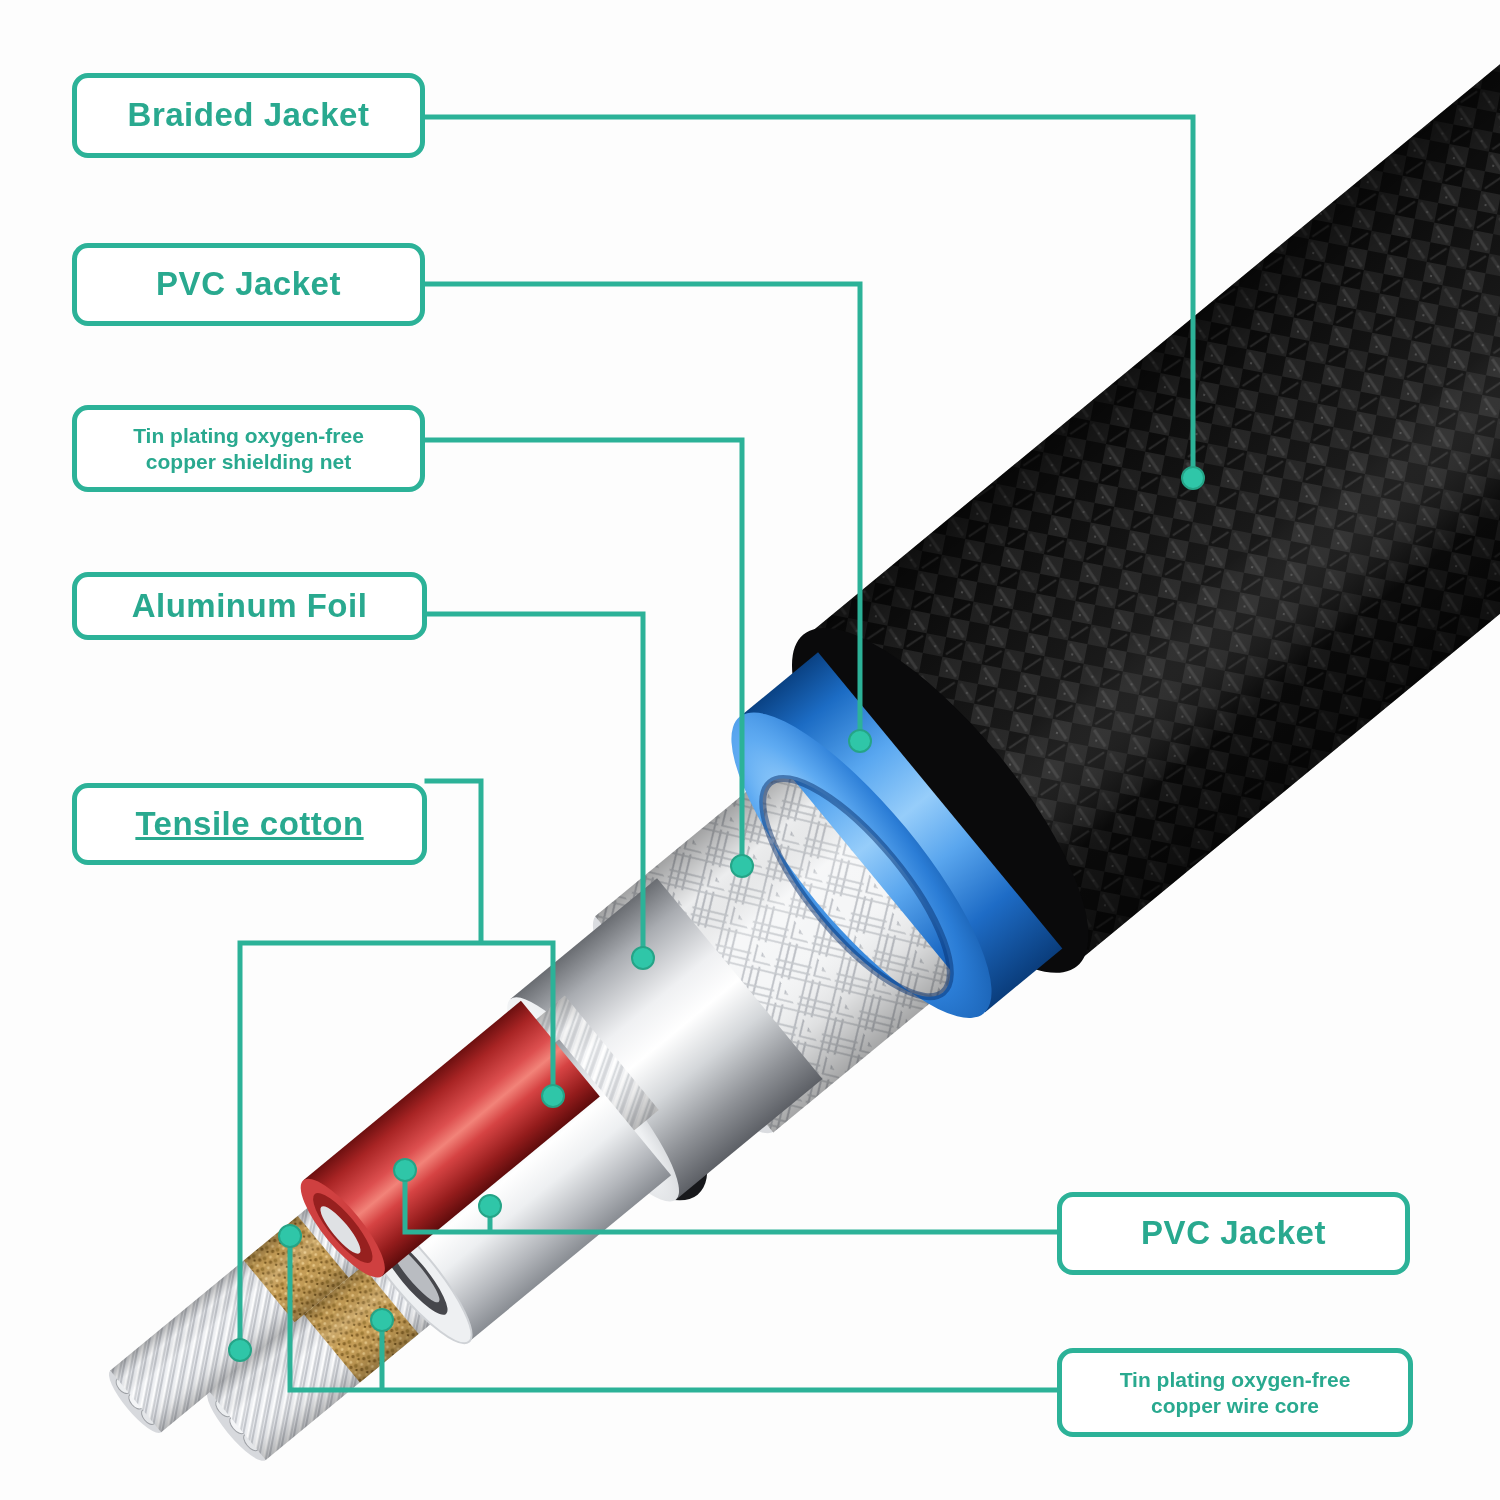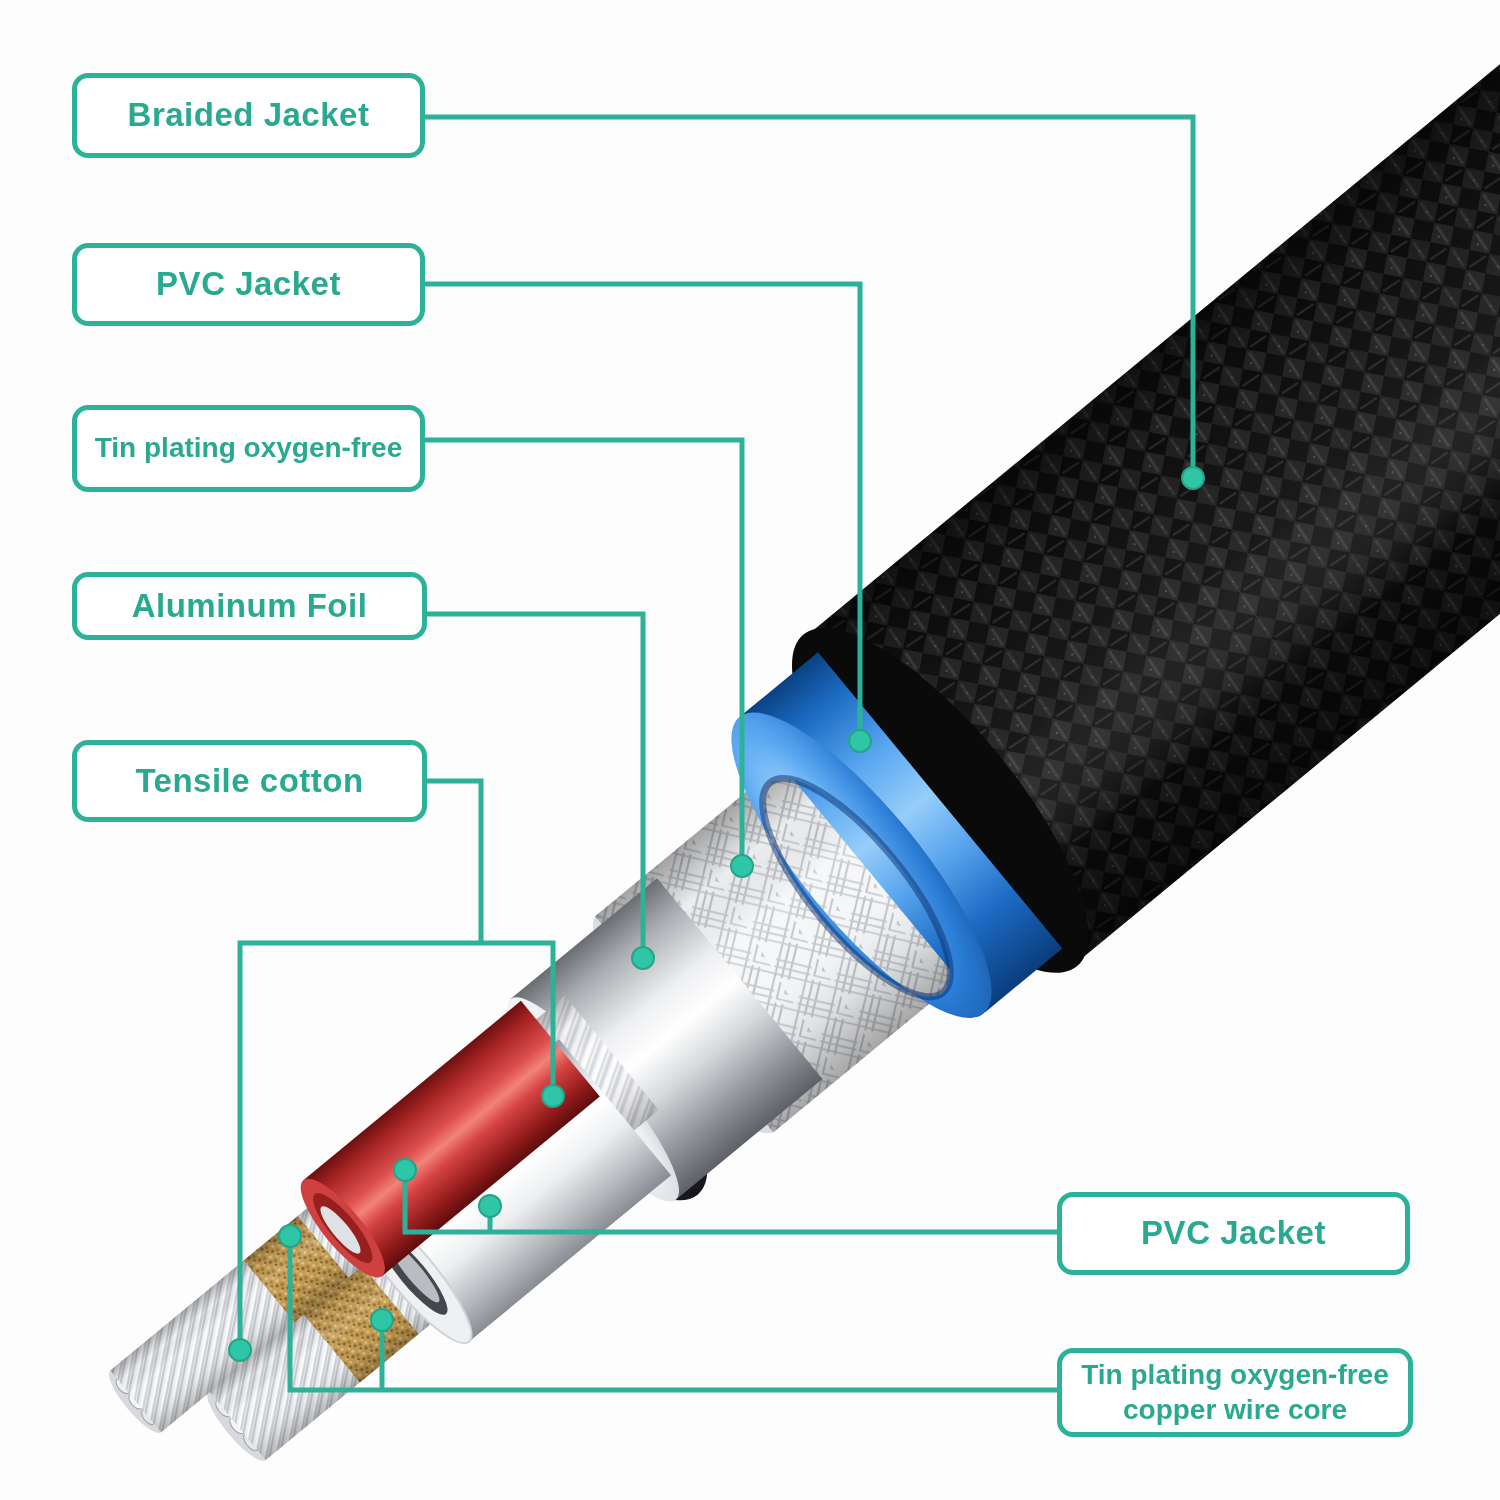--- a/index.html
+++ b/index.html
@@ -3,27 +3,27 @@
 <meta charset="utf-8">
 <style>
   html,body{margin:0;padding:0;background:#ffffff;}
   #stage{position:relative;width:1500px;height:1500px;background:#fdfdfd;overflow:hidden;
          font-family:"Liberation Sans", sans-serif;}
   #cable-svg{position:absolute;left:0;top:0;}
   .callout{position:absolute;box-sizing:border-box;border:5px solid #2cb298;border-radius:16px;
            background:#ffffff;display:flex;flex-direction:column;align-items:center;justify-content:center;
            color:#29a98f;font-weight:bold;text-align:right;line-height:1.22;}
   .fs-lg{font-size:33px;letter-spacing:0.5px;}
-  .fs-sm{font-size:28px;letter-spacing:0px;}
+  .fs-sm{font-size:21px;letter-spacing:0px;}
   
   #co-braided  {left:72px;  top:73px;   width:353px; height:85px;}
   #co-pvc-l    {left:72px;  top:243px;  width:353px; height:83px;}
   #co-shield   {left:72px;  top:405px;  width:353px; height:87px;}
   #co-foil     {left:72px;  top:572px;  width:355px; height:68px;}
-  #co-cotton   {left:72px;  top:740px;  width:355px; height:82px;}
+  #co-cotton   {left:72px;  top:783px;  width:355px; height:82px;text-decoration:underline;}
   
   #co-pvc-r    {left:1057px;top:1192px; width:353px; height:83px;}
   #co-core     {left:1057px;top:1348px; width:356px; height:89px;}
 </style>
 </head>
 <body>
 
 <div id="stage">
 
   <svg id="cable-svg" width="1500" height="1500" viewBox="0 0 1500 1500">
@@ -236,20 +236,21 @@
   <div class="callout fs-lg" id="co-braided">
     <span>Braided Jacket</span>
   </div>
 
   <div class="callout fs-lg" id="co-pvc-l">
     <span>PVC Jacket</span>
   </div>
 
   <div class="callout fs-sm" id="co-shield">
     <span>Tin plating oxygen-free</span>
+    <span>copper shielding net</span>
   </div>
 
   <div class="callout fs-lg" id="co-foil">
     <span>Aluminum Foil</span>
   </div>
 
   <div class="callout fs-lg" id="co-cotton">
     <span>Tensile cotton</span>
   </div>
 

